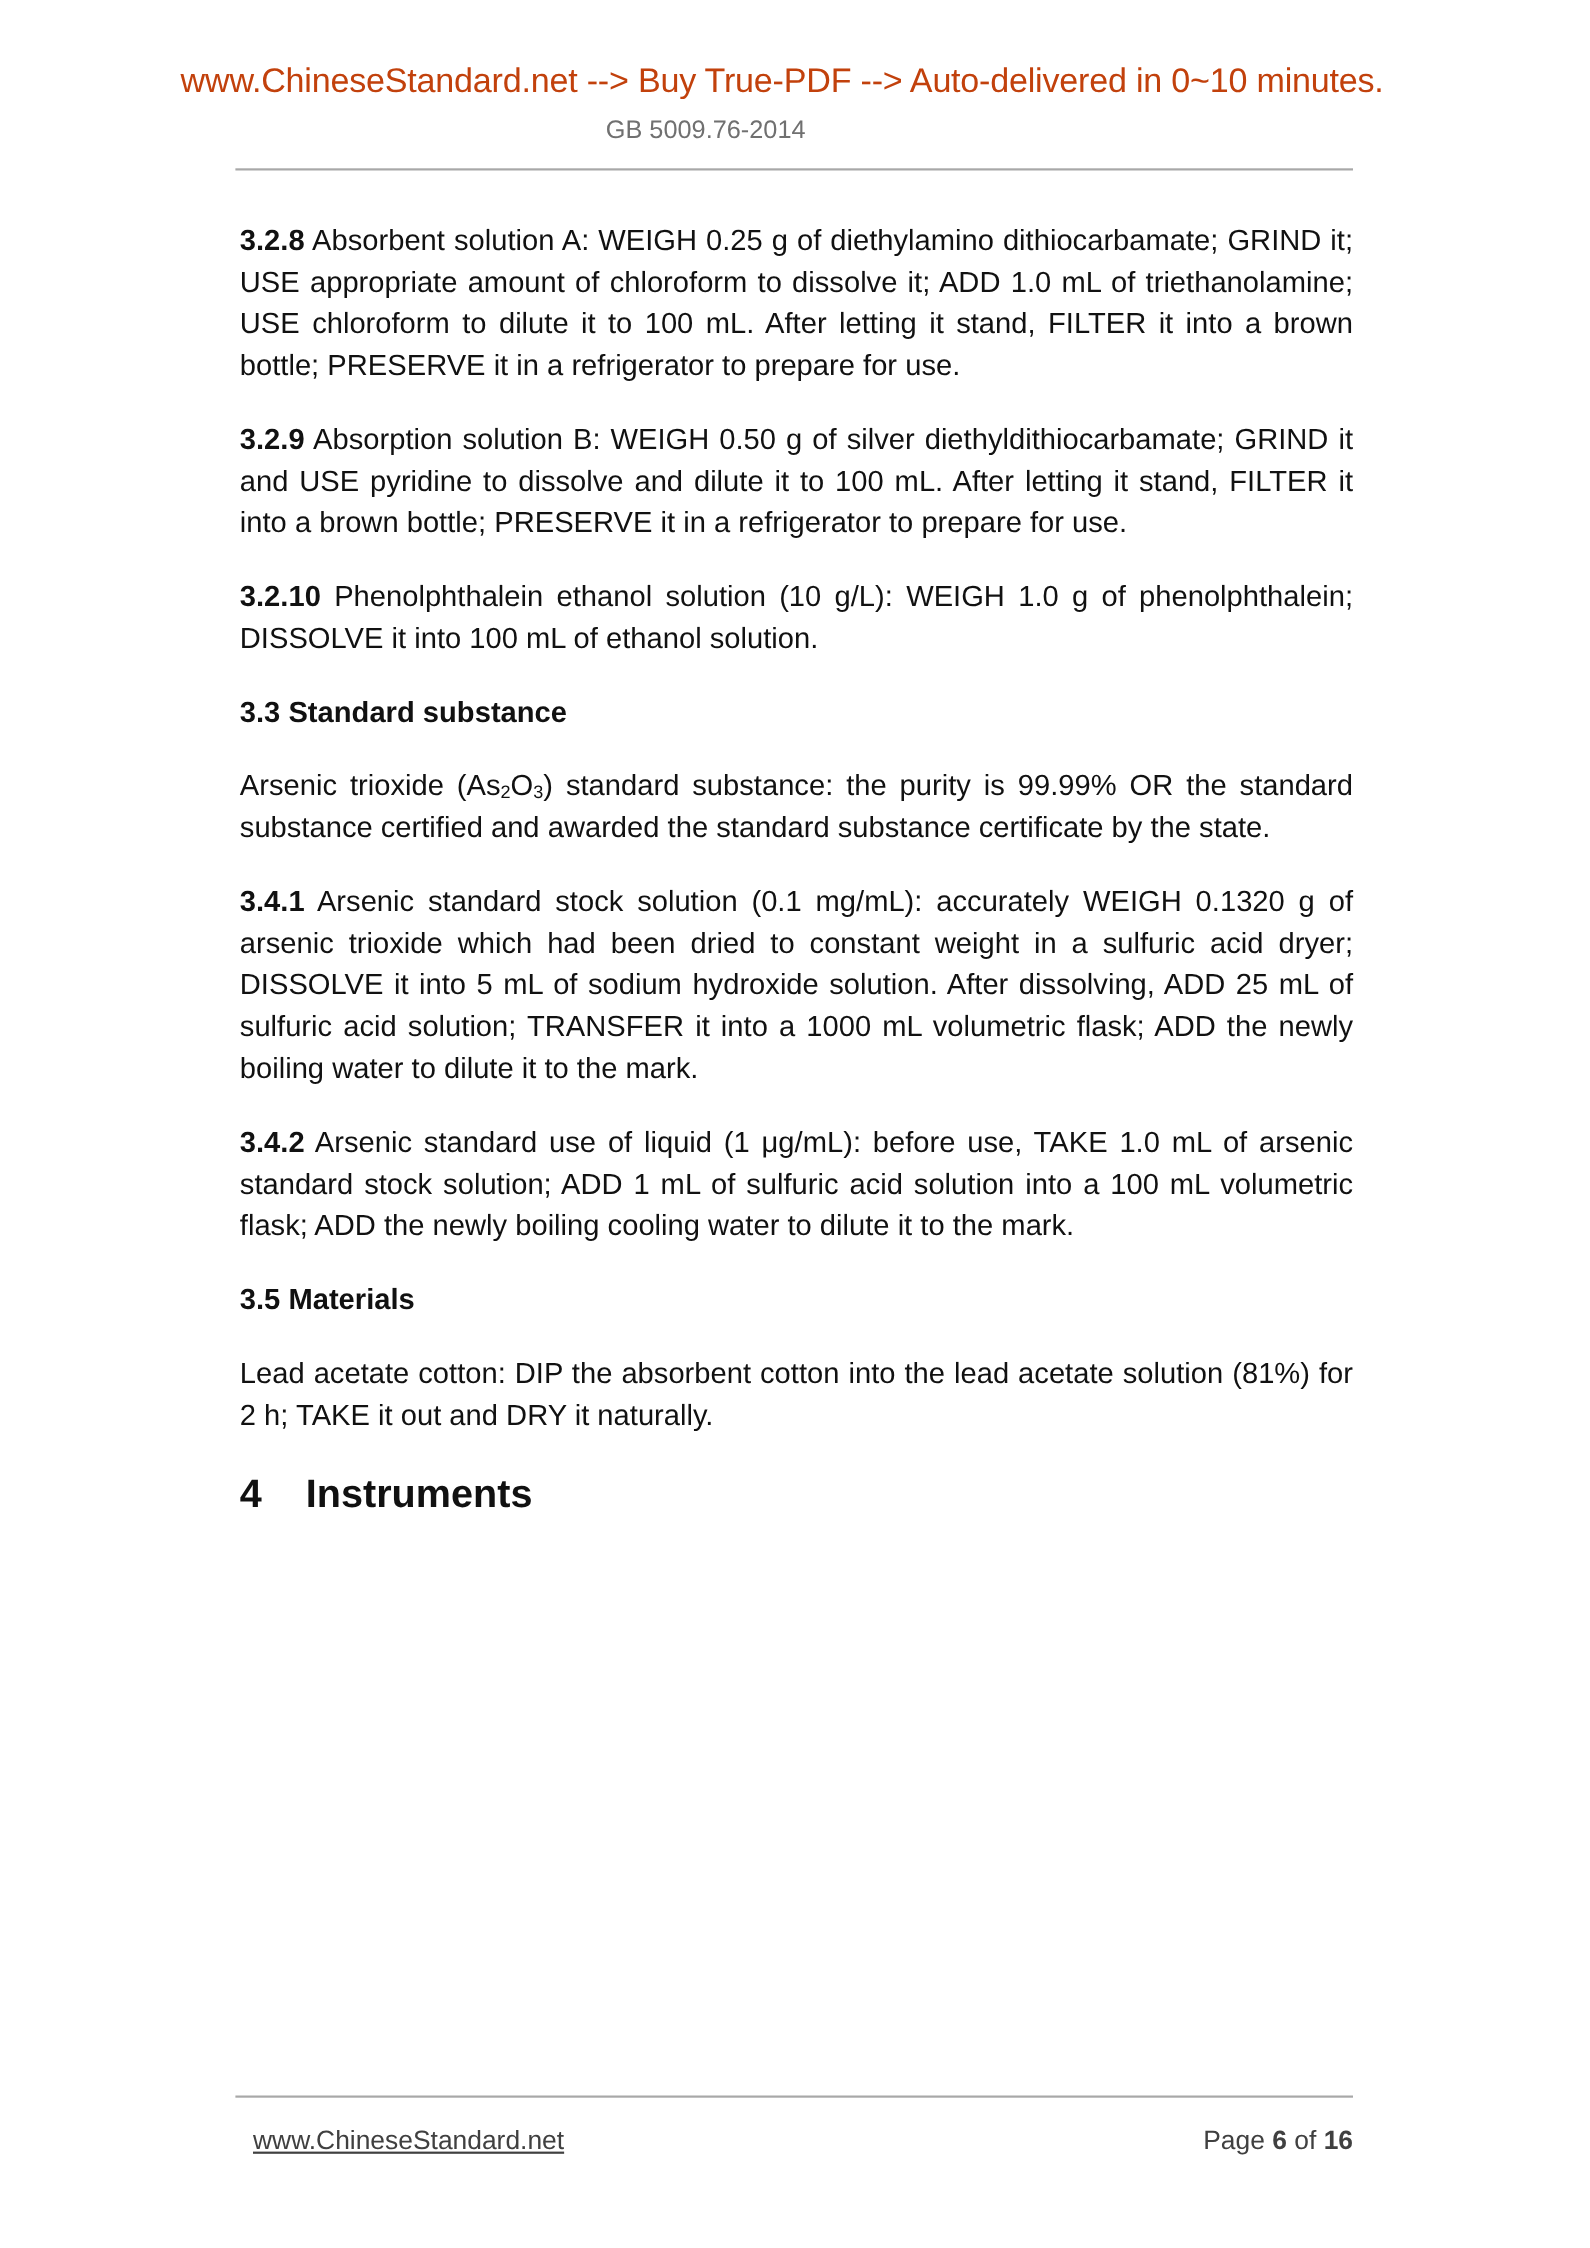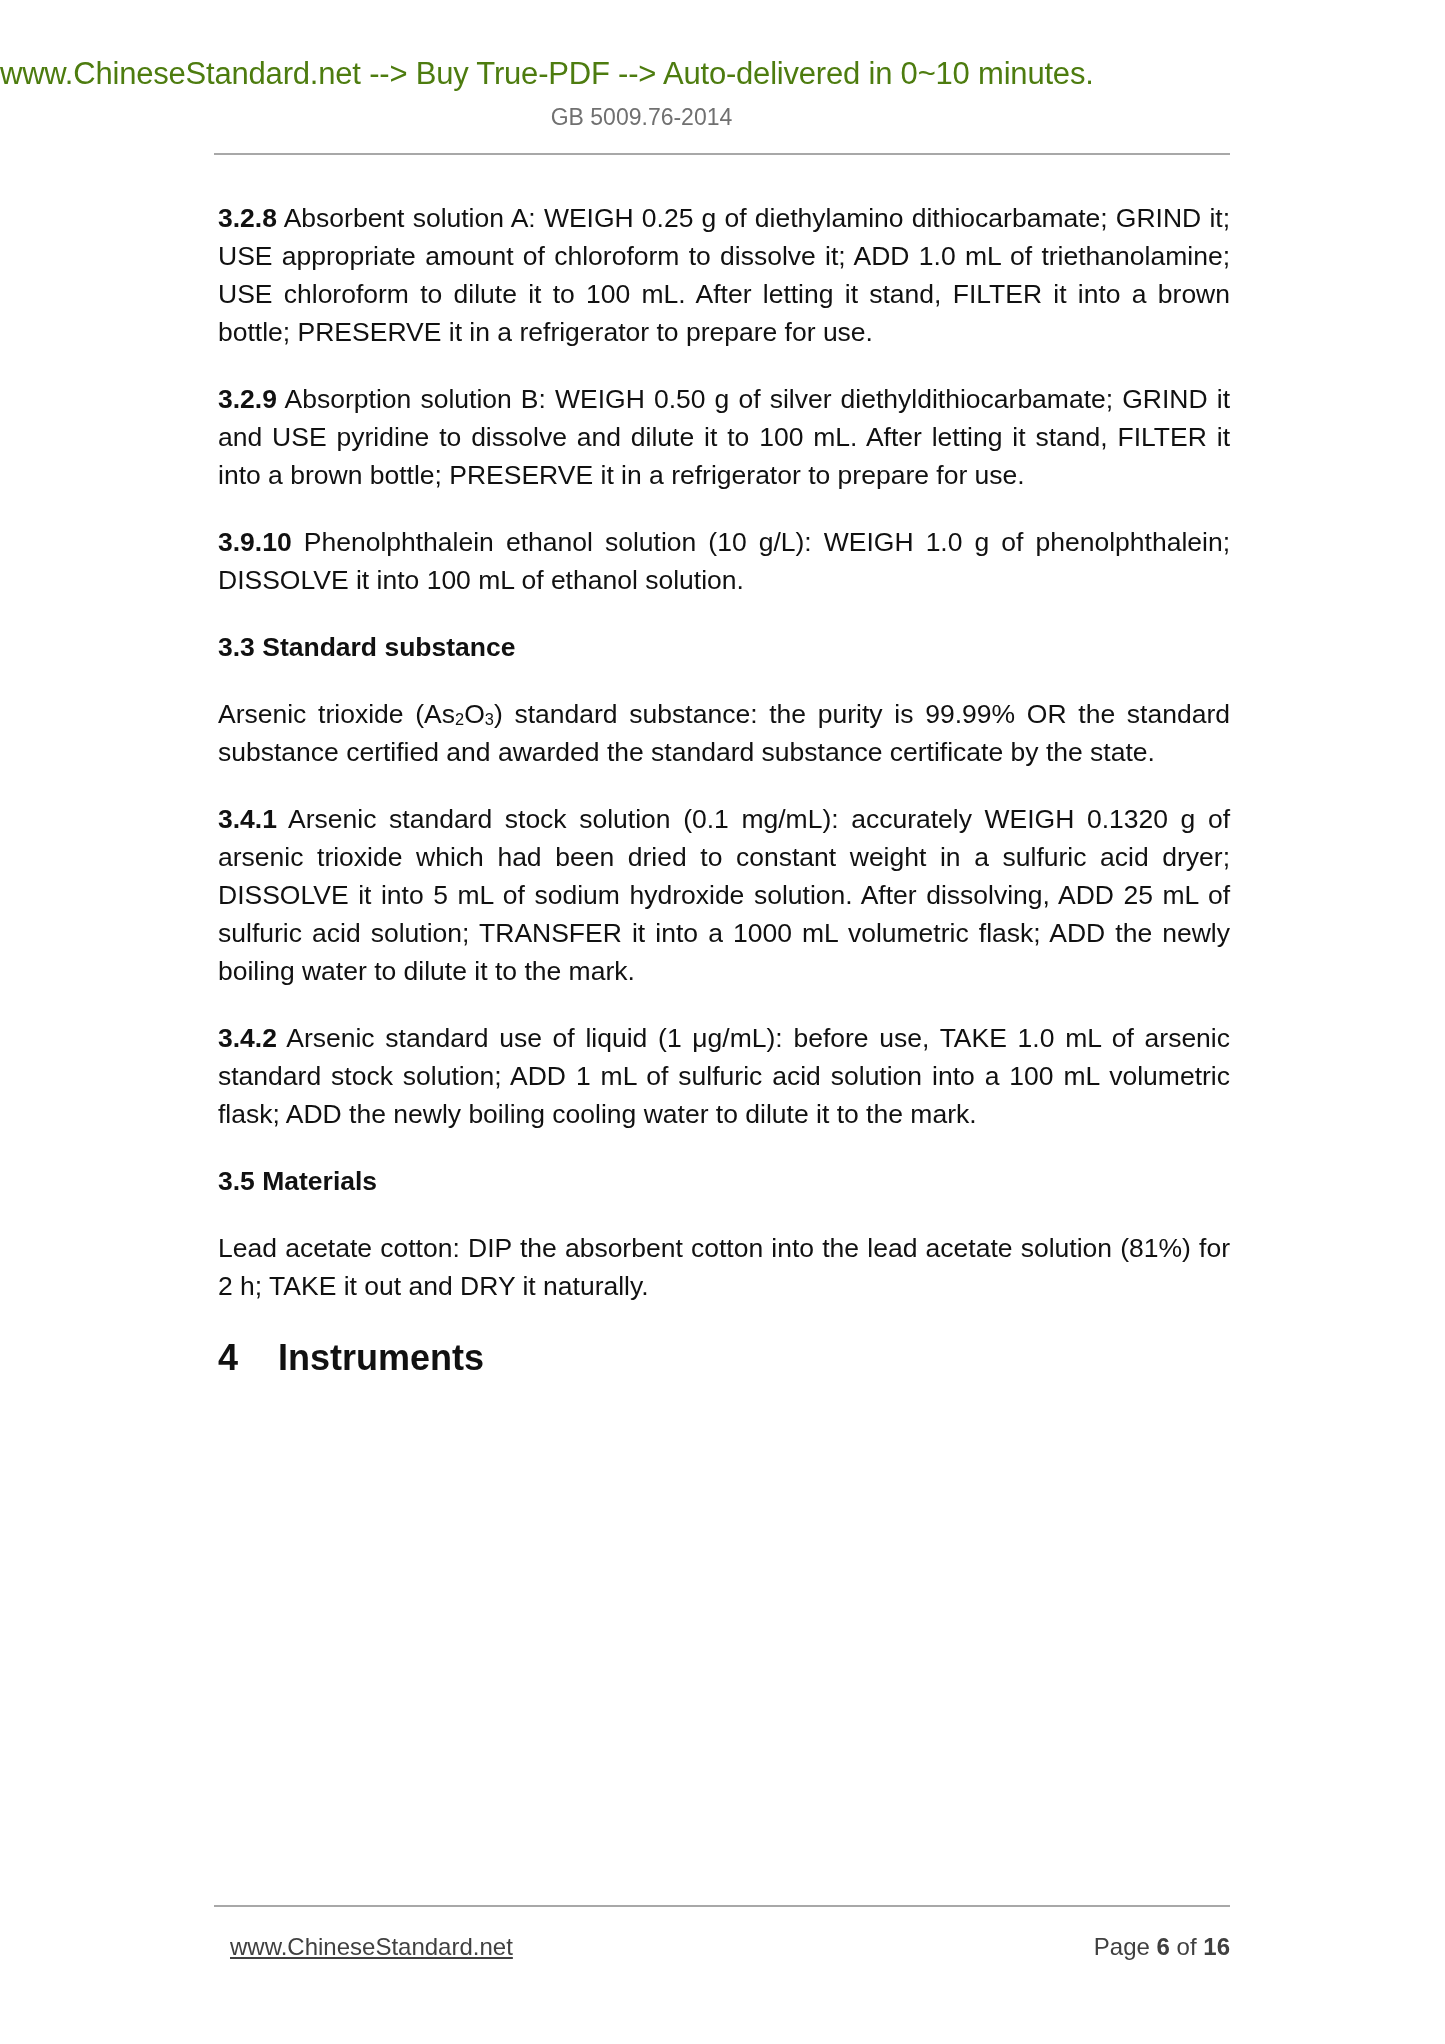--- a/index.html
+++ b/index.html
@@ -1,19 +1,19 @@
 <!DOCTYPE html>
 <html><head>
 <meta charset="utf-8">
 <style>
   html, body { margin: 0; padding: 0; background: #ffffff; }
   body { width: 1445px; height: 2044px; position: relative; overflow: hidden;
          font-family: "Liberation Sans", sans-serif; color: #111111; }
-  .banner { position: absolute; top: 56px; left: 0; width: 1422px; 
-            font-size: 31px; color: #4d7c0f; line-height: 36px; letter-spacing: -0.2px; }
+  .banner { position: absolute; top: 56px; left: 0; width: 1422px; text-align: center;
+            font-size: 31px; color: #c2410c; line-height: 36px; letter-spacing: -0.2px; }
   .docid { position: absolute; top: 104px; left: 0; width: 1283px; text-align: center;
            font-size: 23px; color: #707070; line-height: 26px; }
   .rule { position: absolute; left: 214px; width: 1016px; height: 0; border-top: 2px solid #a8a8a8; }
   .rule.top { top: 153px; }
   .rule.bottom { top: 1905px; }
   .content { position: absolute; left: 218px; top: 199px; width: 1012px; font-size: 26.5px;
              line-height: 38px; color: #111; }
   .para { margin: 0 0 29px 0; text-align: justify; }
   .para .num { font-weight: bold; }
   .heading3 { font-weight: bold; margin: 0 0 29px 0; }
@@ -39,21 +39,21 @@
     <span class="num">3.2.8</span>
     <span>Absorbent solution A: WEIGH 0.25 g of diethylamino dithiocarbamate; GRIND it; USE appropriate amount of chloroform to dissolve it; ADD 1.0 mL of triethanolamine; USE chloroform to dilute it to 100 mL. After letting it stand, FILTER it into a brown bottle; PRESERVE it in a refrigerator to prepare for use.</span>
   </p>
 
   <p class="para">
     <span class="num">3.2.9</span>
     <span>Absorption solution B: WEIGH 0.50 g of silver diethyldithiocarbamate; GRIND it and USE pyridine to dissolve and dilute it to 100 mL. After letting it stand, FILTER it into a brown bottle; PRESERVE it in a refrigerator to prepare for use.</span>
   </p>
 
   <p class="para">
-    <span class="num">3.9.10</span>
+    <span class="num">3.2.10</span>
     <span>Phenolphthalein ethanol solution (10 g/L): WEIGH 1.0 g of phenolphthalein; DISSOLVE it into 100 mL of ethanol solution.</span>
   </p>
 
 
   <div class="heading3">3.3 Standard substance</div>
 
   <p class="para"><span>Arsenic trioxide (As</span><sub>2</sub><span>O</span><sub>3</sub><span>) standard substance: the purity is 99.99% OR the standard substance certified and awarded the standard substance certificate by the state.</span></p>
 
 
   <p class="para">

